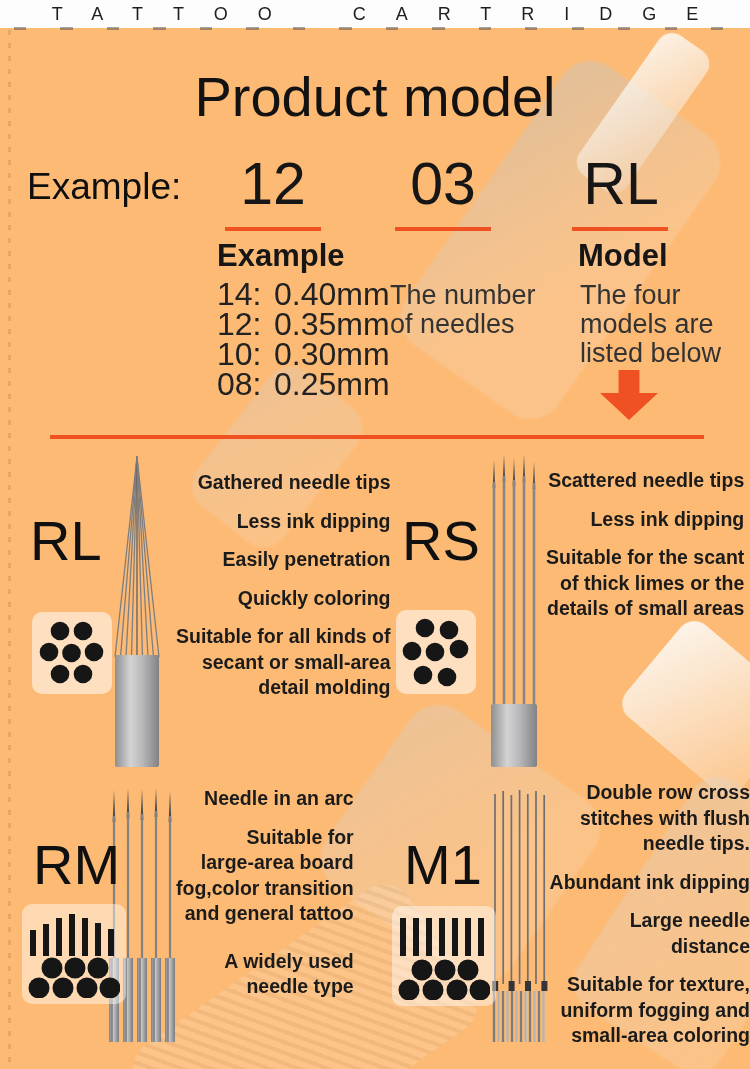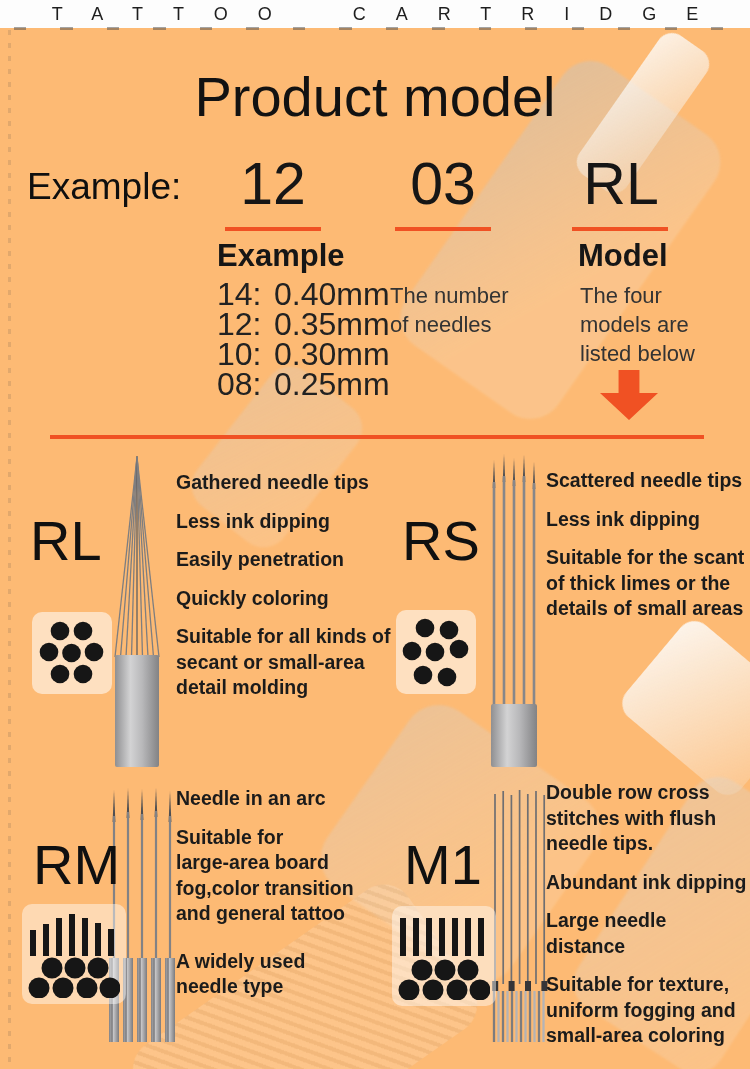--- a/index.html
+++ b/index.html
@@ -40,38 +40,38 @@
   .code{position:absolute;top:150px;width:130px;text-align:center;
         font-size:59px;font-weight:500;color:#161616;z-index:2;}
   .code1{left:208px;} .code2{left:378px;} .code3{left:556px;}
   .code-underline{position:absolute;top:227px;width:96px;height:4px;background:var(--accent);z-index:2;}
   .u1{left:225px;} .u2{left:395px;} .u3{left:572px;}
   .col-heading{position:absolute;top:238px;font-size:31px;font-weight:bold;color:#161616;z-index:2;}
   .hd1{left:217px;} .hd2{left:388px;} .hd3{left:578px;}
   .dia-list{position:absolute;left:217px;top:279px;z-index:2;}
   .dia-row{display:flex;gap:17px;font-size:32px;line-height:30px;color:#222;}
   .dia-k{width:40px;}
-  .col-desc{position:absolute;top:281px;font-size:22px;line-height:29px;color:#333;
+  .col-desc{position:absolute;top:281px;font-size:27px;line-height:29px;color:#333;
             white-space:pre-line;z-index:2;}
   .qd{left:390px;} .md{left:580px;}
   .down-arrow{position:absolute;left:600px;top:370px;width:58px;height:50px;background:var(--accent);
         clip-path:polygon(32% 0,68% 0,68% 46%,100% 46%,50% 100%,0 46%,32% 46%);
         filter:drop-shadow(0 0 3px rgba(255,255,255,.9));z-index:2;}
   .divider{position:absolute;left:50px;top:435px;width:654px;height:4px;background:var(--accent);z-index:2;}
   
   .model-label{position:absolute;font-size:56px;font-weight:500;color:#101010;z-index:2;}
   .lab-rl{left:30px;top:508px;} .lab-rs{left:402px;top:508px;}
   .lab-rm{left:33px;top:832px;} .lab-m1{left:404px;top:832px;}
   .icon-card{position:absolute;background:rgba(255,255,255,.55);border-radius:10px;padding:6px;z-index:2;line-height:0;}
   .ic-rl{left:32px;top:612px;} .ic-rs{left:396px;top:610px;}
   .ic-rm{left:22px;top:904px;background:rgba(255,255,255,.45);} .ic-m1{left:392px;top:906px;background:rgba(255,255,255,.45);}
   .needle{position:absolute;z-index:1;line-height:0;}
   .nd-rl{left:110px;top:452px;} .nd-rs{left:489px;top:452px;}
   .nd-rm{left:106px;top:786px;} .nd-m1{left:492px;top:786px;}
-  .features{position:absolute;z-index:2;}
+  .features{position:absolute;z-index:2;text-align:right;}
   .ft-rl{left:176px;top:470px;} .ft-rs{left:546px;top:468px;}
   .ft-rm{left:176px;top:786px;} .ft-m1{left:546px;top:780px;}
   .feat{font-size:19.5px;font-weight:bold;color:#1b1b1b;line-height:25.5px;
         margin:0 0 13px 0;white-space:pre-line;}
 </style>
 </head>
 <body>
 
 <div class="canvas" style="--accent:#f05123;">
 

